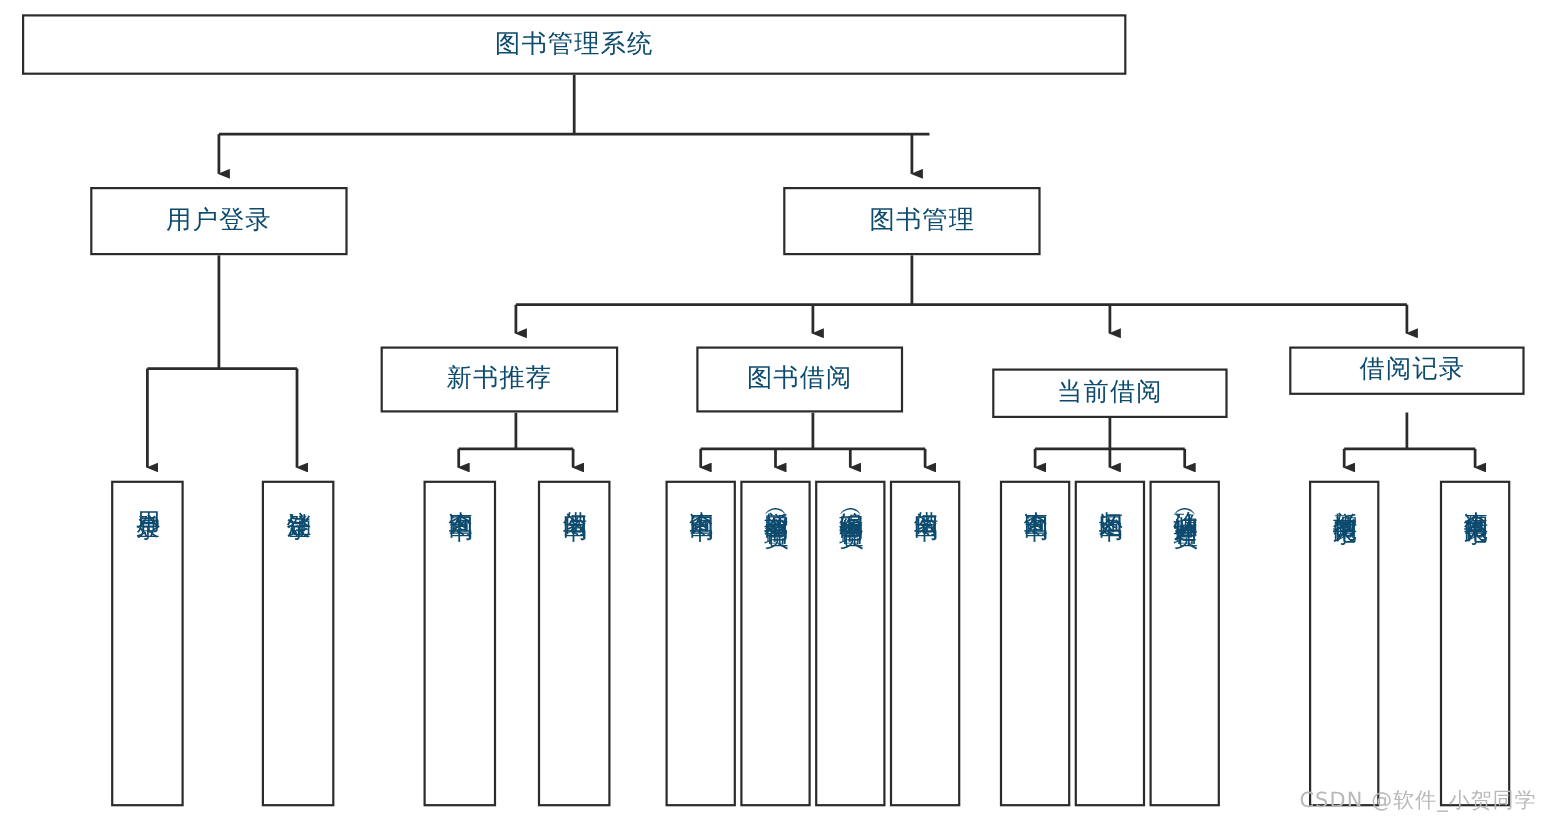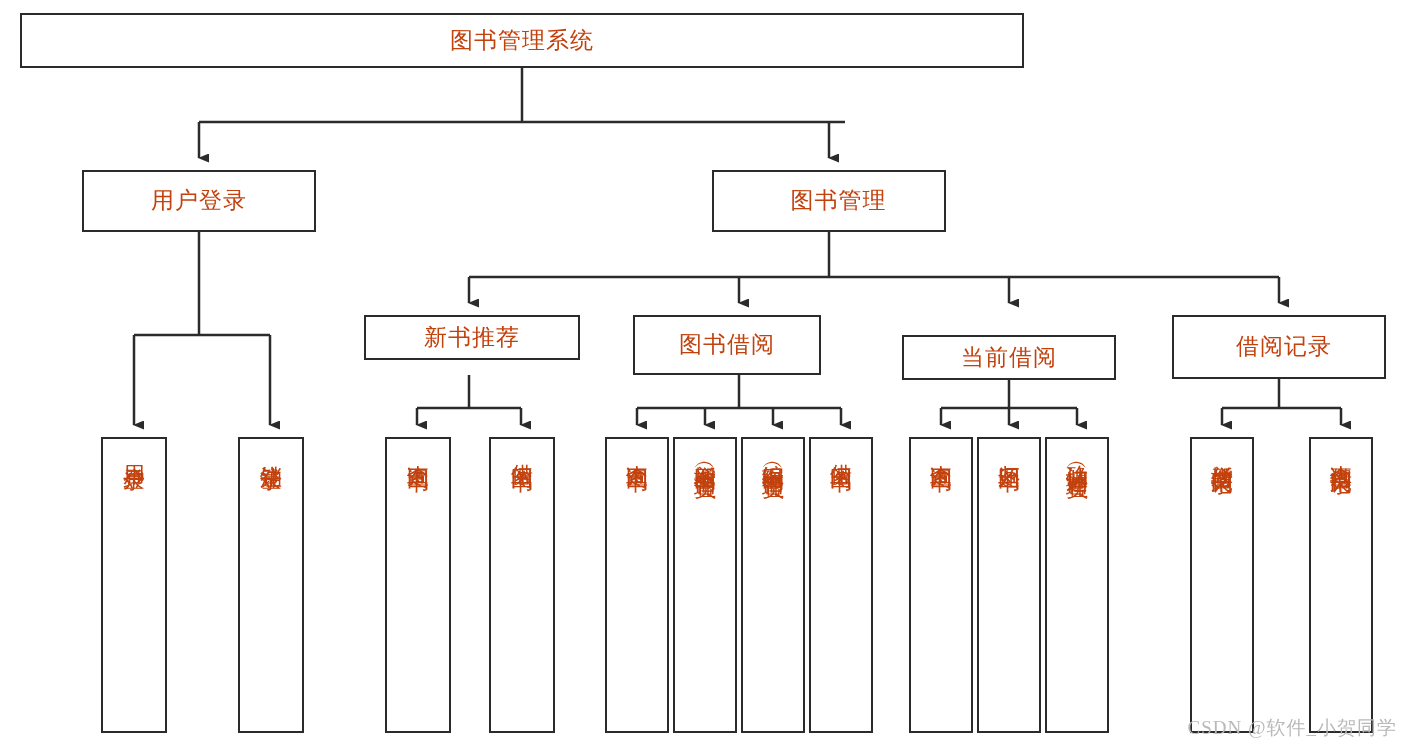--- a/index.html
+++ b/index.html
@@ -27,21 +27,21 @@
     pointer-events: none;
   }
   .node {
     position: absolute;
     box-sizing: border-box;
     background: #ffffff;
     border: 2.5px solid #2b2b2b;
     display: flex;
     align-items: center;
     justify-content: center;
-    color: #c2410c;
+    color: #0c4a6e;
     z-index: 2;
   }
   .node.horiz {
     font-size: 23px;
     letter-spacing: 1px;
     line-height: 1.1;
     white-space: nowrap;
   }
   .node.root {
     font-size: 23px;
@@ -62,21 +62,20 @@
   }
   .watermark {
     position: absolute;
     right: 8px;
     bottom: 6px;
     font-size: 19px;
     color: #b9b9b9;
     letter-spacing: 1px;
     white-space: nowrap;
     z-index: 5;
-    font-family: Liberation Serif, serif;
   }
 </style>
 </head>
 <body>
 
 <div id="canvas">
 
   <svg id="wires" viewBox="0 0 1405 747" xmlns="http://www.w3.org/2000/svg">
     <defs>
       <marker id="arrow" markerWidth="9" markerHeight="11" refX="4.5" refY="10" orient="auto" markerUnits="userSpaceOnUse">
@@ -125,24 +124,24 @@
       <path d="M1222,408 L1222,425" marker-end="url(#arrow)"></path>
       <path d="M1341,408 L1341,425" marker-end="url(#arrow)"></path>
     </g>
   </svg>
 
   <div class="node root horiz" style="left:20px; top:13px; width:1004px; height:55px;">图书管理系统</div>
 
   <div class="node horiz" style="left:82px; top:170px; width:234px; height:62px;">用户登录</div>
   <div class="node horiz" style="left:712px; top:170px; width:234px; height:62px;padding-left:19px;">图书管理</div>
 
-  <div class="node horiz" style="left:364px; top:315px; width:216px; height:45px;">新书推荐</div>
+  <div class="node horiz" style="left:346px; top:315px; width:216px; height:60px;">新书推荐</div>
   <div class="node horiz" style="left:633px; top:315px; width:188px; height:60px;">图书借阅</div>
   <div class="node horiz" style="left:902px; top:315px; width:214px; height:45px;margin-top:20px;">当前借阅</div>
-  <div class="node horiz" style="left:1172px; top:315px; width:214px; height:64px;padding-left:10px;">借阅记录</div>
+  <div class="node horiz" style="left:1172px; top:315px; width:214px; height:44px;padding-left:10px;">借阅记录</div>
 
   <div class="node leaf" style="left:101px; top:437px; width:66px; height:296px;">
     <span class="vtext">用户登录</span>
   </div>
   <div class="node leaf" style="left:238px; top:437px; width:66px; height:296px;">
     <span class="vtext">注销登录</span>
   </div>
 
   <div class="node leaf" style="left:385px; top:437px; width:66px; height:296px;">
     <span class="vtext">查询图书</span>

